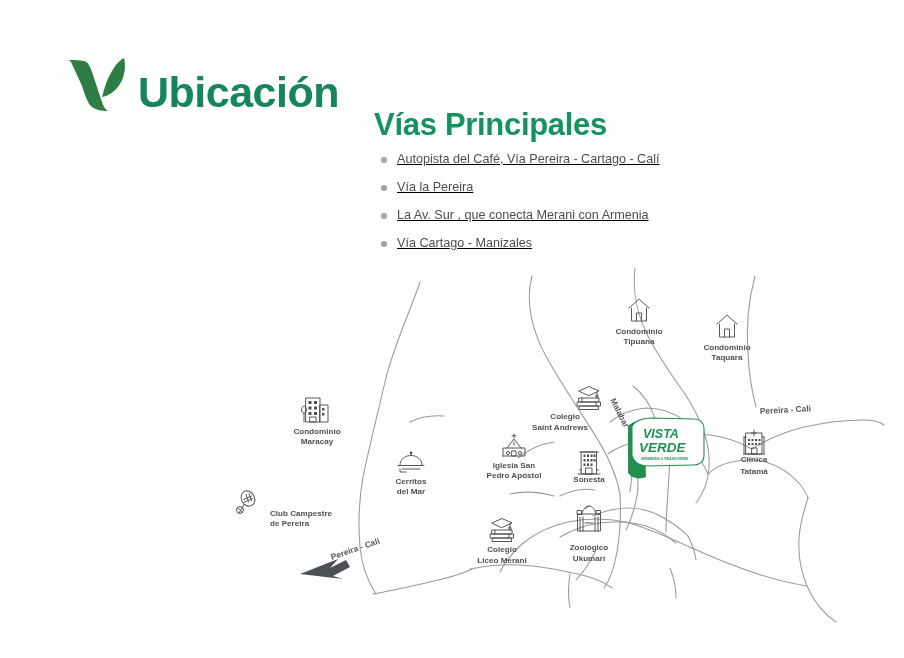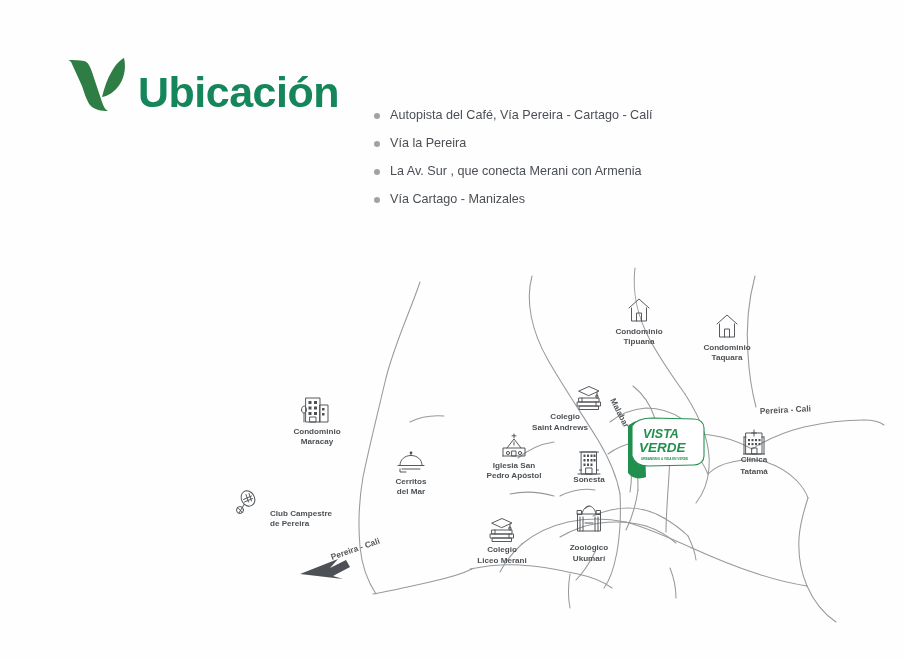--- a/index.html
+++ b/index.html
@@ -56,22 +56,23 @@
   #roads-title {
     font-size: 31px;
     font-weight: bold;
     color: #16925e;
     line-height: 1.1;
     margin: 0 0 10px 0;
     letter-spacing: -0.3px;
   }
   #roads-list {
     list-style: none;
-    margin: 0;
+    margin: 7px;
     padding: 0;
+    text-decoration: underline;
   }
   #roads-list li {
     display: flex;
     align-items: flex-start;
     gap: 10px;
     margin-bottom: 13px;
     font-size: 12.6px;
     color: #4b4f54;
     font-weight: normal;
     line-height: 1.2;
@@ -156,20 +157,21 @@
 
   <div id="header-block">
     <svg id="brand-mark" viewBox="0 0 64 62">
       <path d="M2 8 C4 8 14 8 18 9 C22 10 24 14 26 20 L36 50 C38 56 40 58 42 59 C36 59 28 58 24 53 C21 49 19 43 16 34 L6 12 C5 9 3 8 2 8 Z" fill="#2e7d45"></path>
       <path d="M58 6 C60 14 59 24 54 32 C49 40 42 44 36 45 C38 37 41 27 46 19 C50 12 54 8 58 6 Z" fill="#2e7d45"></path>
     </svg>
     <div id="page-title">Ubicación</div>
   </div>
 
   <div id="roads-panel">
+    <div id="roads-title">Vías Principales</div>
     <ul id="roads-list">
       <li>
         <span class="bullet-dot"></span>
         <span>Autopista del Café, Vía Pereira -  Cartago -  Calí</span>
       </li>
       <li>
         <span class="bullet-dot"></span>
         <span>Vía la Pereira</span>
       </li>
       <li>

